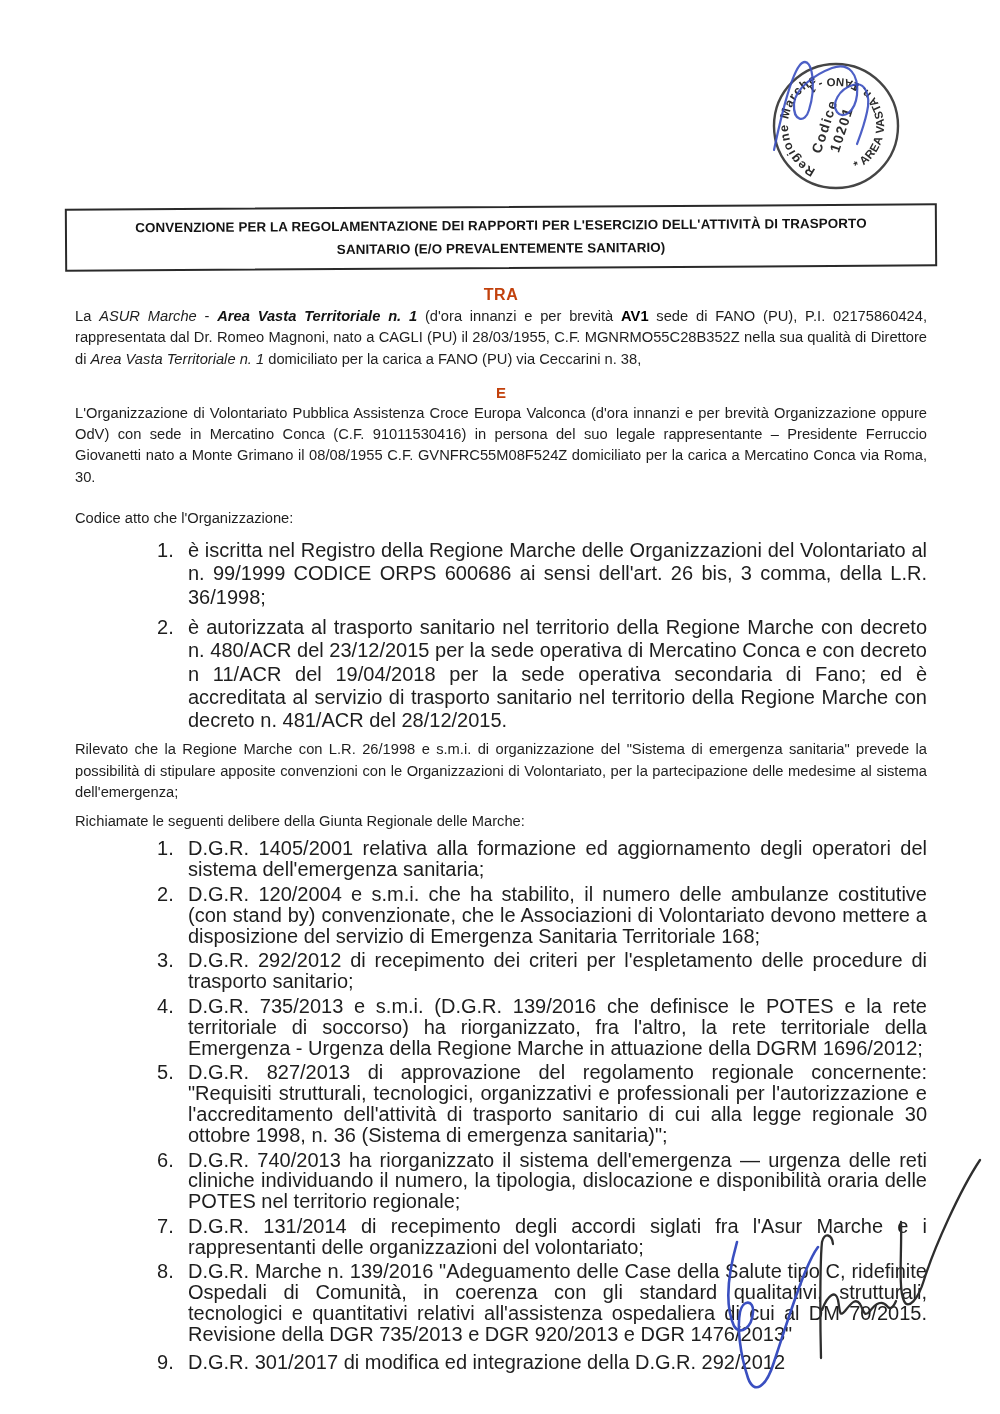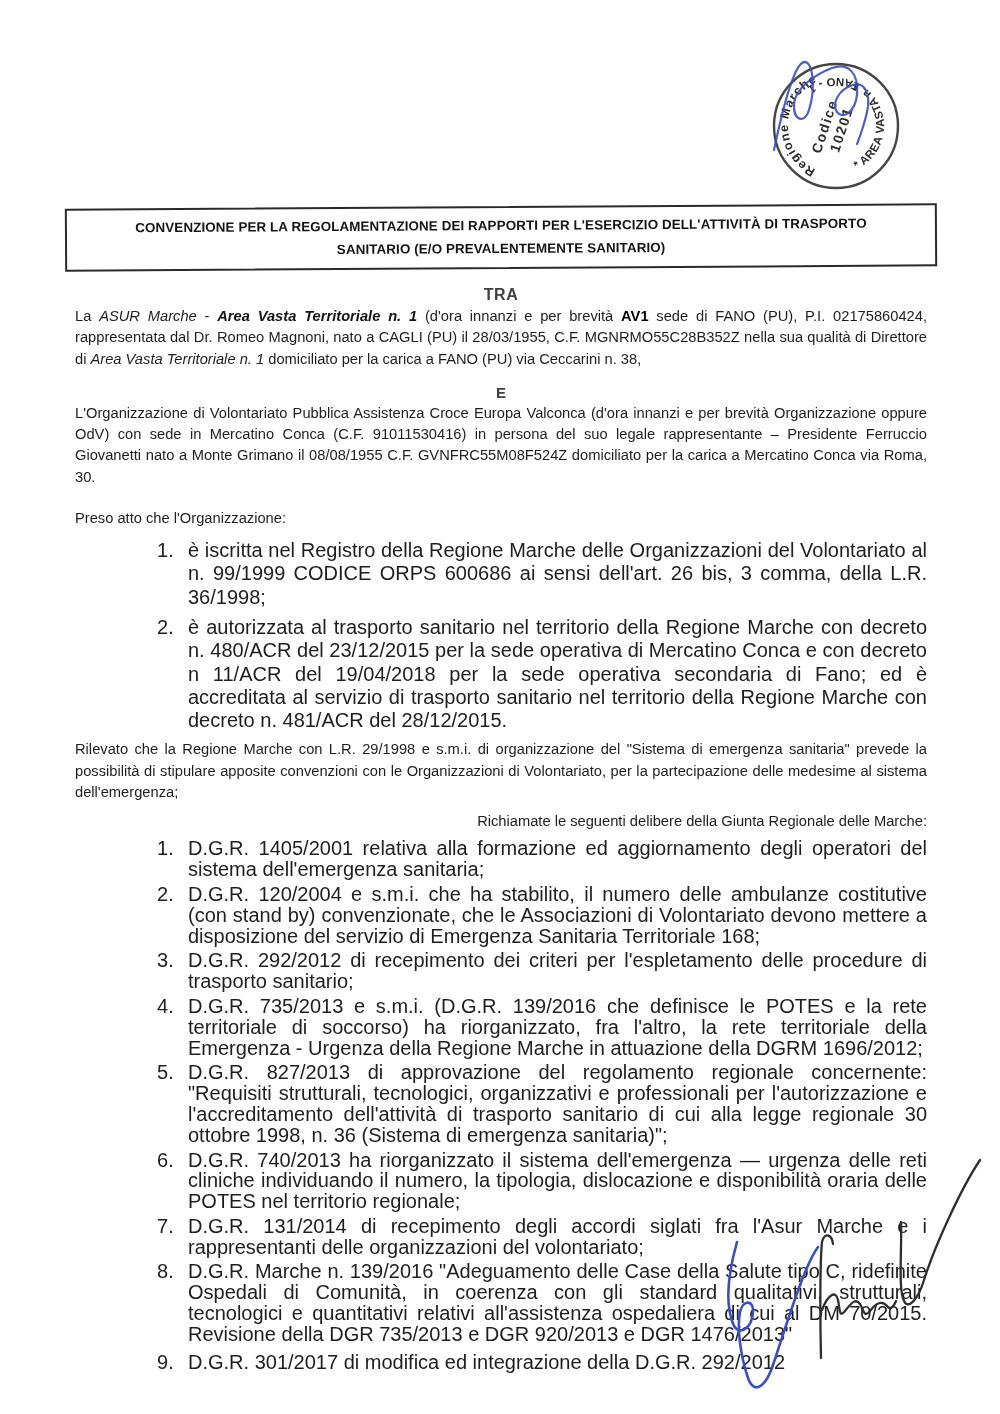--- a/index.html
+++ b/index.html
@@ -31,21 +31,21 @@
   .subtitle{
     margin-top:10px;
     text-align:center;
     font-size:14.4px;
     line-height:21px;
     word-spacing:3px;
   }
   .sec-heading{
     text-align:center;
     font-weight:700;
-    color:#404040;
+    color:#c2410c;
   }
   .tra{margin-top:15px;font-size:16px;line-height:22px;letter-spacing:.5px;}
   .e{margin-top:12px;font-size:15px;line-height:21px;}
 
   p.body-par{
     margin:0;
     font-size:14.7px;
     line-height:21.3px;
     text-align:justify;
   }
@@ -54,21 +54,21 @@
   .mt-ril{margin-top:9px;}
   .it{font-style:italic;}
   .bd{font-weight:700;color:#000000;}
   .bdit{font-weight:700;font-style:italic;color:#141414;}
 
   .lead-line{
     margin-top:20px;
     font-size:14.7px;
     line-height:21px;
   }
-  .lead-rich{margin-top:8px;text-align:right;}
+  .lead-rich{margin-top:8px;}
 
   ol.doc-list{
     list-style:none;
     margin:10px 0 0 0;
     padding:0 0 0 73px;
     counter-reset:item;
   }
   ol.doc-list li{
     position:relative;
     counter-increment:item;
@@ -142,28 +142,28 @@
 
 
     <div class="sec-heading tra">TRA</div>
 
     <p class="body-par mt-p1"><span>La </span><span class="it">ASUR Marche</span><span> - </span><span class="bdit">Area Vasta Territoriale n. 1</span><span> (d'ora innanzi e per brevità </span><span class="bd">AV1</span><span> sede di FANO (PU), P.I. 02175860424, rappresentata dal Dr. Romeo Magnoni, nato a CAGLI (PU) il 28/03/1955, C.F. MGNRMO55C28B352Z nella sua qualità di Direttore di </span><span class="it">Area Vasta Territoriale n. 1</span><span> domiciliato per la carica a FANO (PU) via Ceccarini n. 38,</span></p>
 
     <div class="sec-heading e">E</div>
 
     <p class="body-par mt-p2">L'Organizzazione di Volontariato Pubblica Assistenza Croce Europa Valconca  (d'ora innanzi e per brevità Organizzazione oppure OdV) con sede in Mercatino Conca (C.F. 91011530416) in persona del suo legale rappresentante – Presidente Ferruccio Giovanetti nato a Monte Grimano il 08/08/1955 C.F. GVNFRC55M08F524Z domiciliato per la carica a Mercatino Conca via Roma, 30.</p>
 
-    <div class="lead-line">Preso atto che l'Organizzazione:</div>
+    <div class="lead-line">Codice atto che l'Organizzazione:</div>
 
     <ol class="doc-list list-a">
       <li>è iscritta nel Registro della Regione Marche delle Organizzazioni del Volontariato al n. 99/1999 CODICE ORPS 600686 ai sensi dell'art. 26 bis, 3 comma, della L.R. 36/1998;</li>
       <li>è autorizzata al trasporto sanitario nel territorio della Regione Marche con decreto n. 480/ACR del 23/12/2015 per la sede operativa di Mercatino Conca e con decreto n 11/ACR del 19/04/2018 per la sede operativa secondaria di Fano; ed è accreditata al servizio di trasporto sanitario nel territorio della Regione Marche con decreto n. 481/ACR del 28/12/2015.</li>
     </ol>
 
-    <p class="body-par mt-ril">Rilevato che la Regione Marche con L.R. 29/1998 e s.m.i. di organizzazione del "Sistema di emergenza sanitaria" prevede la possibilità di stipulare apposite convenzioni con le Organizzazioni di Volontariato, per la partecipazione delle medesime al sistema dell'emergenza;</p>
+    <p class="body-par mt-ril">Rilevato che la Regione Marche con L.R. 26/1998 e s.m.i. di organizzazione del "Sistema di emergenza sanitaria" prevede la possibilità di stipulare apposite convenzioni con le Organizzazioni di Volontariato, per la partecipazione delle medesime al sistema dell'emergenza;</p>
 
     <div class="lead-line lead-rich">Richiamate le seguenti delibere della Giunta Regionale delle Marche:</div>
 
     <ol class="doc-list list-b">
       <li>D.G.R. 1405/2001 relativa alla formazione ed aggiornamento degli operatori del sistema dell'emergenza sanitaria;</li>
       <li>D.G.R. 120/2004 e s.m.i. che ha stabilito, il numero delle ambulanze costitutive (con stand by) convenzionate, che le Associazioni di Volontariato devono mettere a disposizione del servizio di Emergenza Sanitaria Territoriale 168;</li>
       <li>D.G.R. 292/2012 di recepimento dei criteri per l'espletamento delle procedure di trasporto sanitario;</li>
       <li>D.G.R. 735/2013 e s.m.i. (D.G.R. 139/2016 che definisce le POTES e la rete territoriale di soccorso) ha riorganizzato, fra l'altro, la rete territoriale della Emergenza - Urgenza della Regione Marche in attuazione della DGRM 1696/2012;</li>
       <li>D.G.R. 827/2013 di approvazione del regolamento regionale concernente: "Requisiti strutturali, tecnologici, organizzativi e professionali per l'autorizzazione e l'accreditamento dell'attività di trasporto sanitario di cui alla legge regionale 30 ottobre 1998, n. 36 (Sistema di emergenza sanitaria)";</li>
       <li>D.G.R. 740/2013 ha riorganizzato il sistema dell'emergenza — urgenza delle reti cliniche individuando il numero, la tipologia, dislocazione e disponibilità oraria delle POTES nel territorio regionale;</li>

